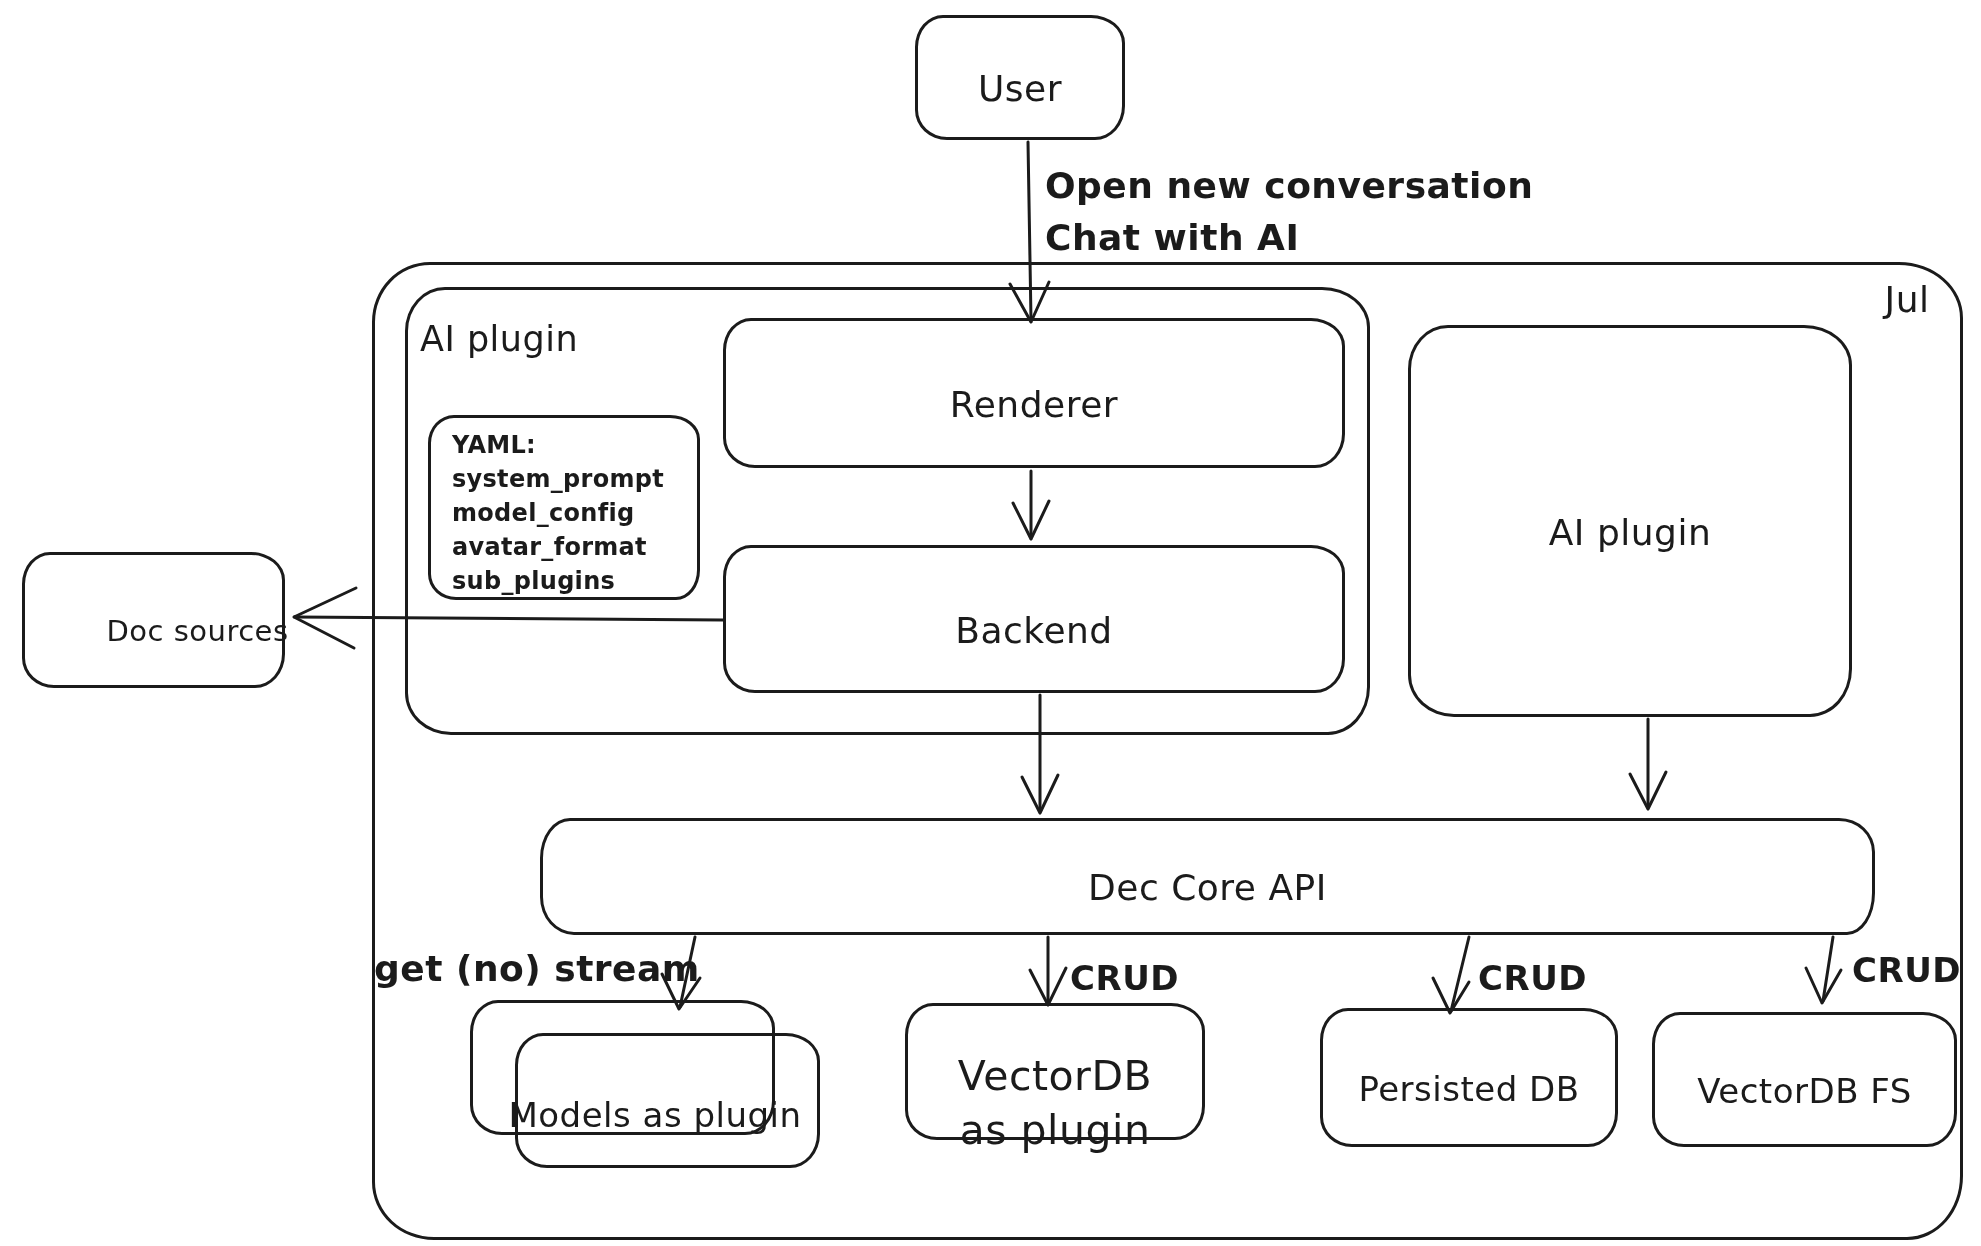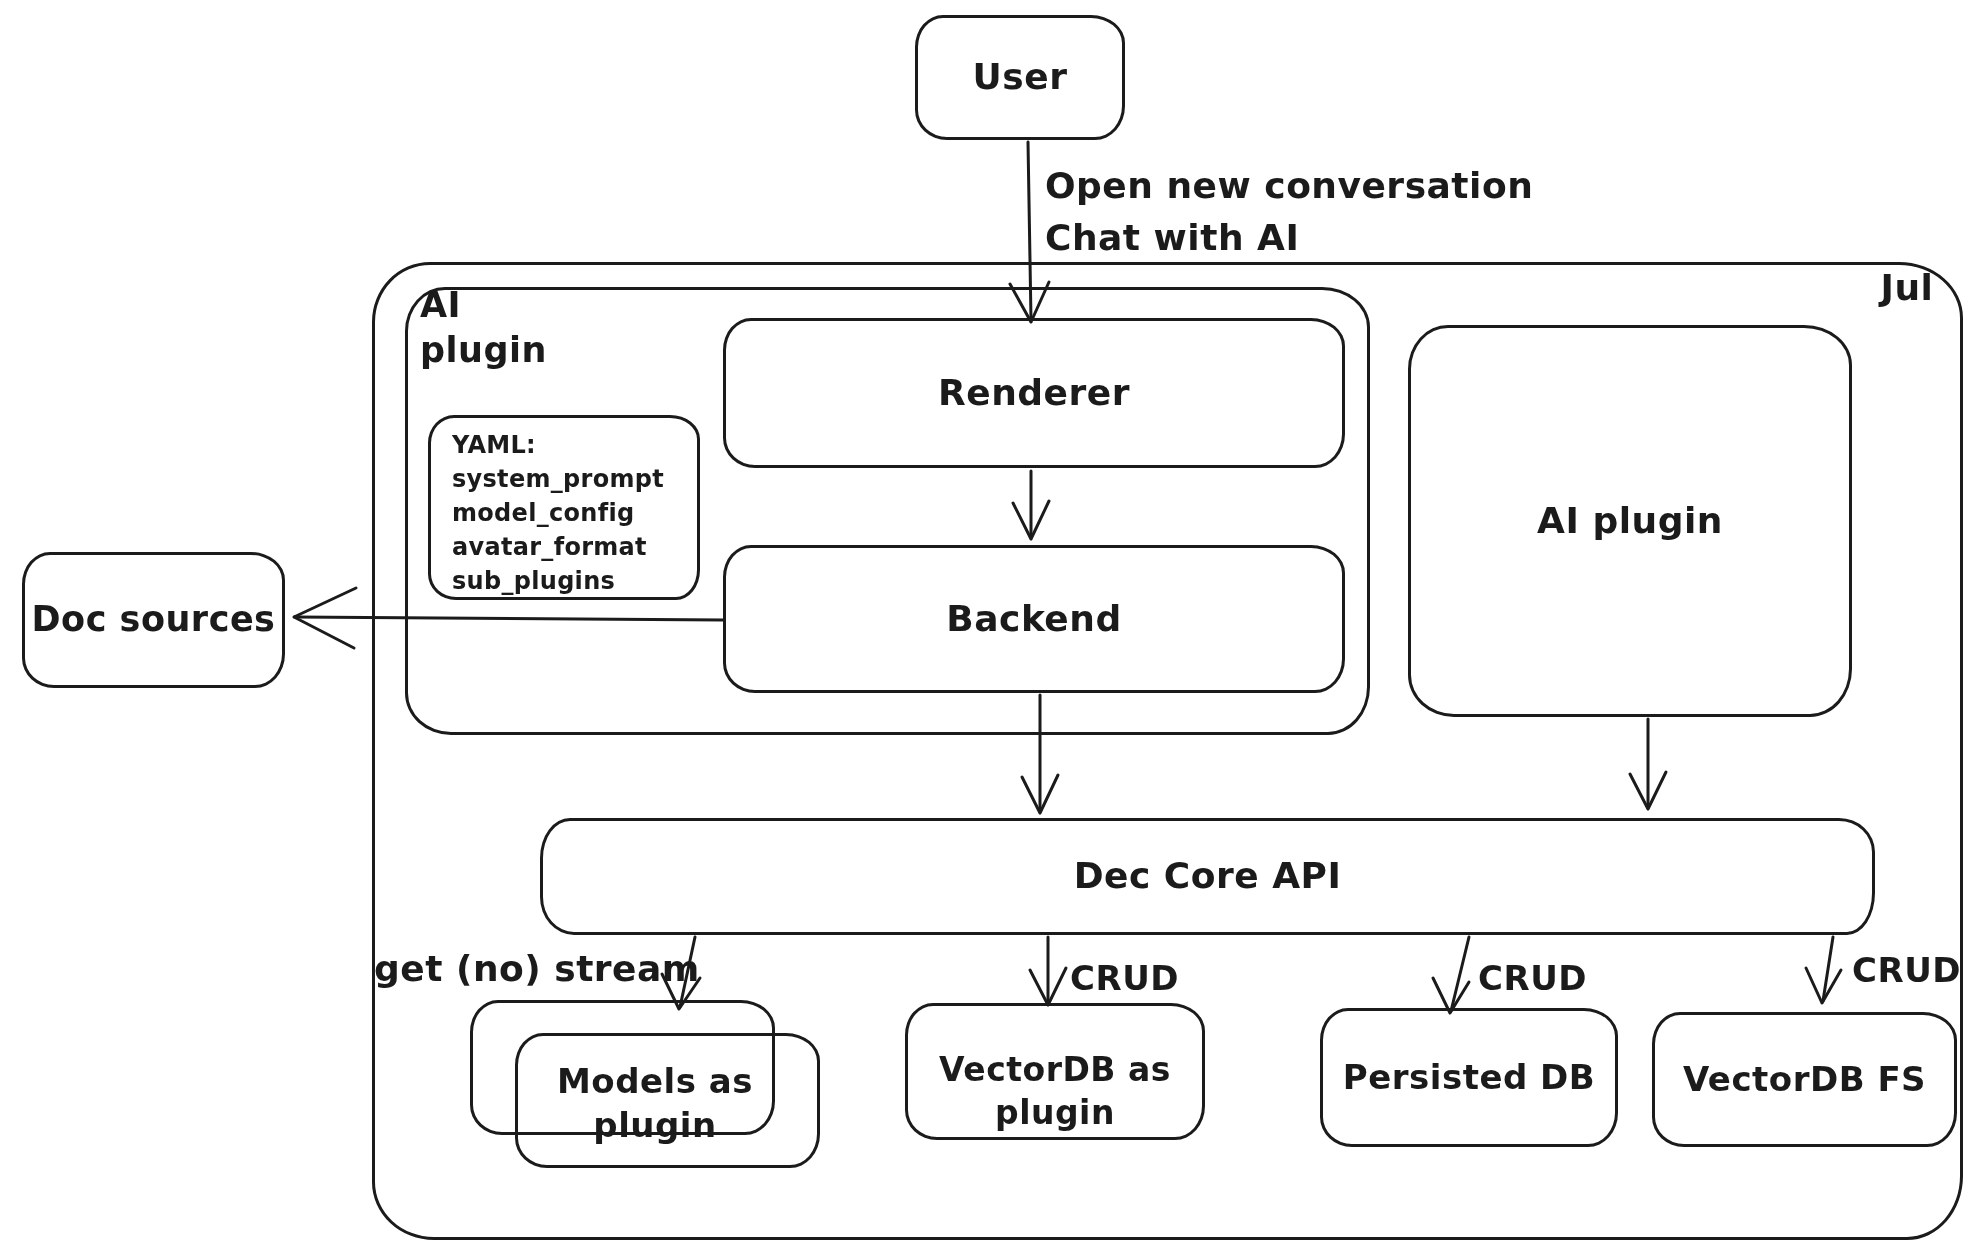--- a/index.html
+++ b/index.html
@@ -21,24 +21,25 @@
   .r-sm { border-radius: 28px 34px 30px 32px / 32px 28px 34px 30px; }
   .r-md { border-radius: 40px 48px 42px 46px / 44px 40px 48px 42px; }
   .r-lg { border-radius: 58px 64px 56px 62px / 60px 56px 64px 58px; }
   .lbl {
     position: absolute;
     display: flex;
     align-items: center;
     justify-content: center;
     text-align: center;
     font-size: 36px;
-    font-weight: 700;
+    font-weight: 400;
     letter-spacing: 0.5px;
     line-height: 1.3;
     white-space: pre-line;
+    margin-top: 12px;
   }
   .edge-lbl {
     position: absolute;
     font-size: 36px;
     font-weight: 600;
     letter-spacing: 0.5px;
     white-space: nowrap;
   }
   .note-text {
     position: absolute;
@@ -84,34 +85,34 @@
     <div>system_prompt</div>
     <div>model_config</div>
     <div>avatar_format</div>
     <div>sub_plugins</div>
   </div>
 
   <div class="box r-sm" style="left:723px; top:545px; width:622px; height:148px;"></div>
   <div class="lbl" style="left:723px; top:545px; width:622px; height:148px;">Backend</div>
 
   <div class="box r-sm" style="left:22px; top:552px; width:263px; height:136px;"></div>
-  <div class="lbl" style="left:22px; top:552px; width:263px; height:136px; font-size:35px;">Doc sources</div>
+  <div class="lbl" style="left:22px; top:552px; width:263px; height:136px; font-size:29px;padding-left:44px;">Doc sources</div>
 
   <div class="box r-md" style="left:1408px; top:325px; width:444px; height:392px;"></div>
   <div class="lbl" style="left:1408px; top:325px; width:444px; height:392px;">AI plugin</div>
 
   <div class="box r-sm" style="left:540px; top:818px; width:1335px; height:117px; border-radius:30px 36px 28px 34px / 40px 34px 42px 38px;"></div>
   <div class="lbl" style="left:540px; top:818px; width:1335px; height:117px;">Dec Core API</div>
 
   <div class="box r-sm" style="left:470px; top:1000px; width:305px; height:135px;"></div>
   <div class="box r-sm" style="left:515px; top:1033px; width:305px; height:135px;"></div>
   <div class="lbl" style="left:505px; top:1048px; width:300px; height:110px; font-size:34px;">Models as plugin</div>
 
   <div class="box r-sm" style="left:905px; top:1003px; width:300px; height:137px;"></div>
-  <div class="lbl" style="left:930px; top:1003px; width:250px; height:177px; font-size:33px;">VectorDB as plugin</div>
+  <div class="lbl" style="left:930px; top:1003px; width:250px; height:177px; font-size:41px;">VectorDB as plugin</div>
 
   <div class="box r-sm" style="left:1320px; top:1008px; width:298px; height:139px;"></div>
   <div class="lbl" style="left:1320px; top:1008px; width:298px; height:139px; font-size:34px;">Persisted DB</div>
 
   <div class="box r-sm" style="left:1652px; top:1012px; width:305px; height:135px;"></div>
   <div class="lbl" style="left:1652px; top:1012px; width:305px; height:135px; font-size:34px;">VectorDB FS</div>
 
   <div class="edge-lbl" style="left:1045px; top:160px; line-height:52px;">
     <div>Open new conversation</div>
     <div>Chat with AI</div>

